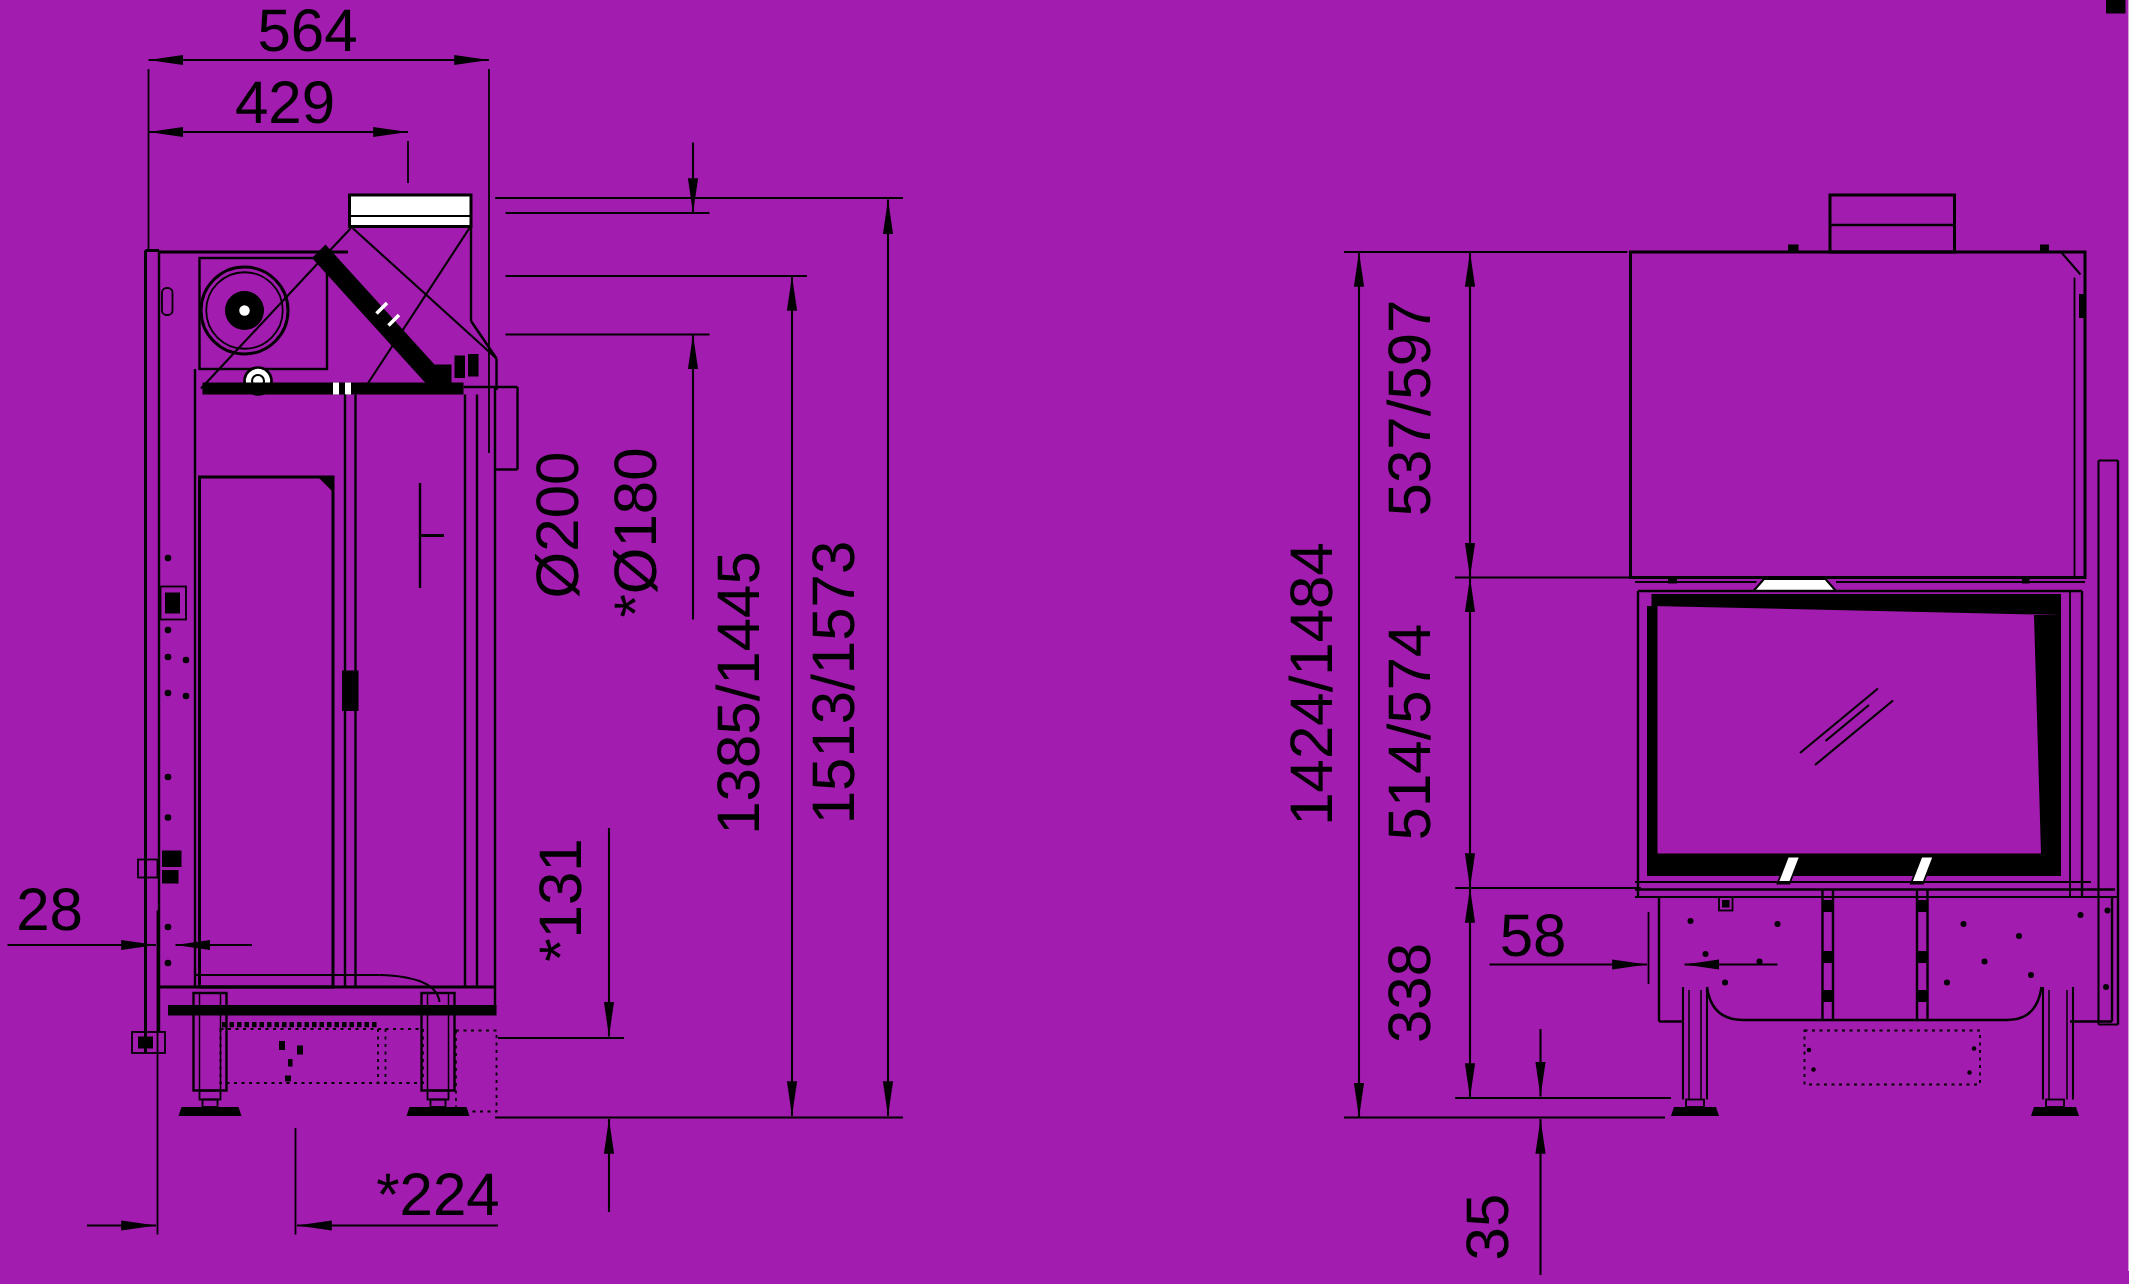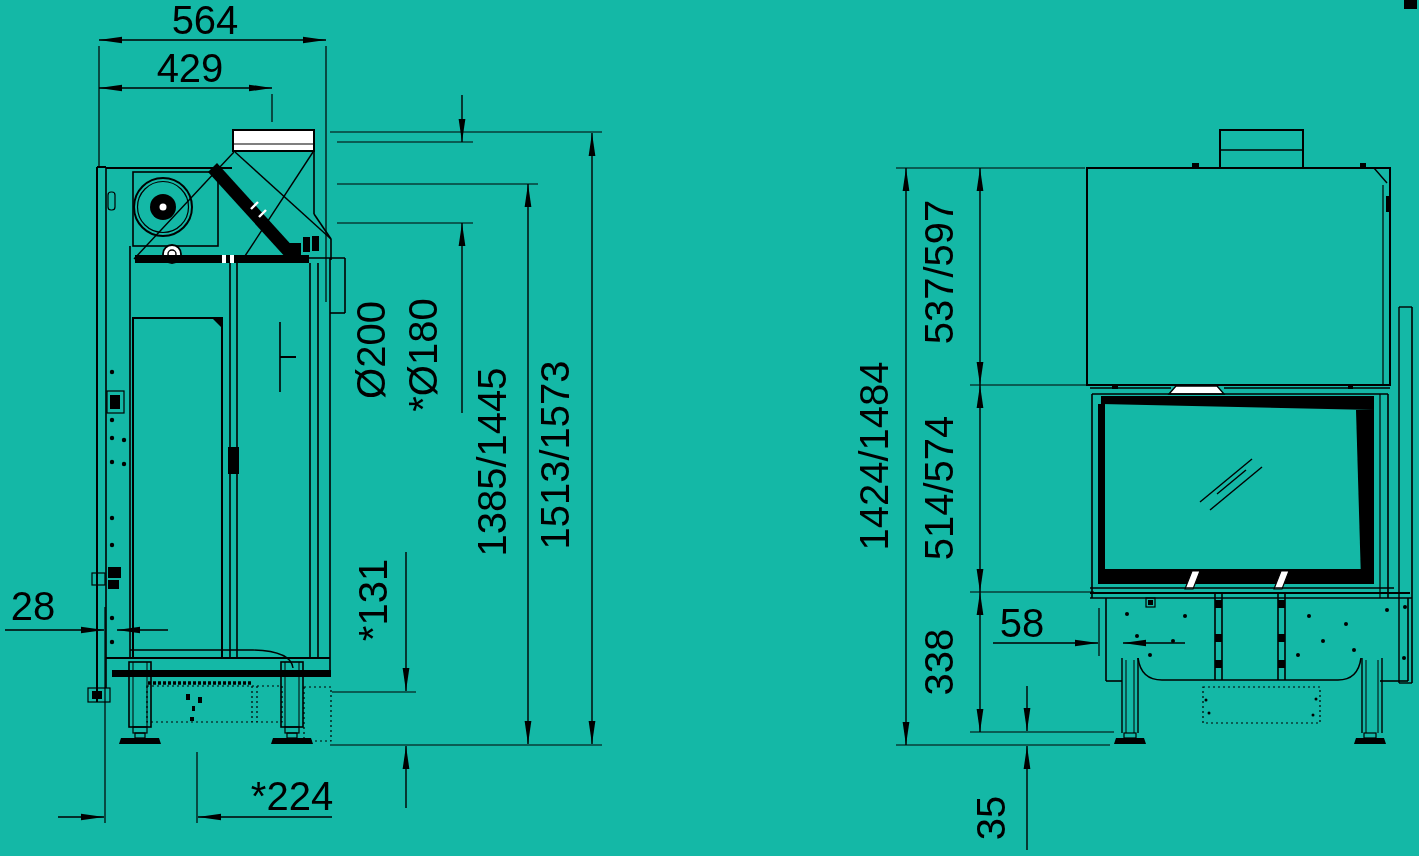--- a/index.html
+++ b/index.html
@@ -1,16 +1,16 @@
 <!DOCTYPE html>
 <html><head>
 <meta charset="utf-8">
 <style>
   html,body{margin:0;padding:0;background:#fff;}
-  #stage{position:relative;width:1419px;height:856px;background:#14b8a6;overflow:hidden;}
+  #stage{position:relative;width:1419px;height:856px;background:#a21caf;overflow:hidden;}
   svg{position:absolute;left:0;top:0;}
   .o{stroke:#000;fill:none;stroke-linejoin:miter;stroke-linecap:butt;}
   .w2{stroke-width:2;} .w18{stroke-width:1.8;} .w16{stroke-width:1.6;}
   .w14{stroke-width:1.4;} .w12{stroke-width:1.2;} .w1{stroke-width:1;}
   .f{fill:#000;stroke:none;}
   .fw{fill:#fff;}
   .dim{stroke:#000;stroke-width:1.4;fill:none;}
   .ext{stroke:#000;stroke-width:1.2;fill:none;}
   .dash{stroke-dasharray:2 3;}
   .dtxt{font-family:"Liberation Sans","DejaVu Sans",sans-serif;font-size:40px;fill:#000;}

